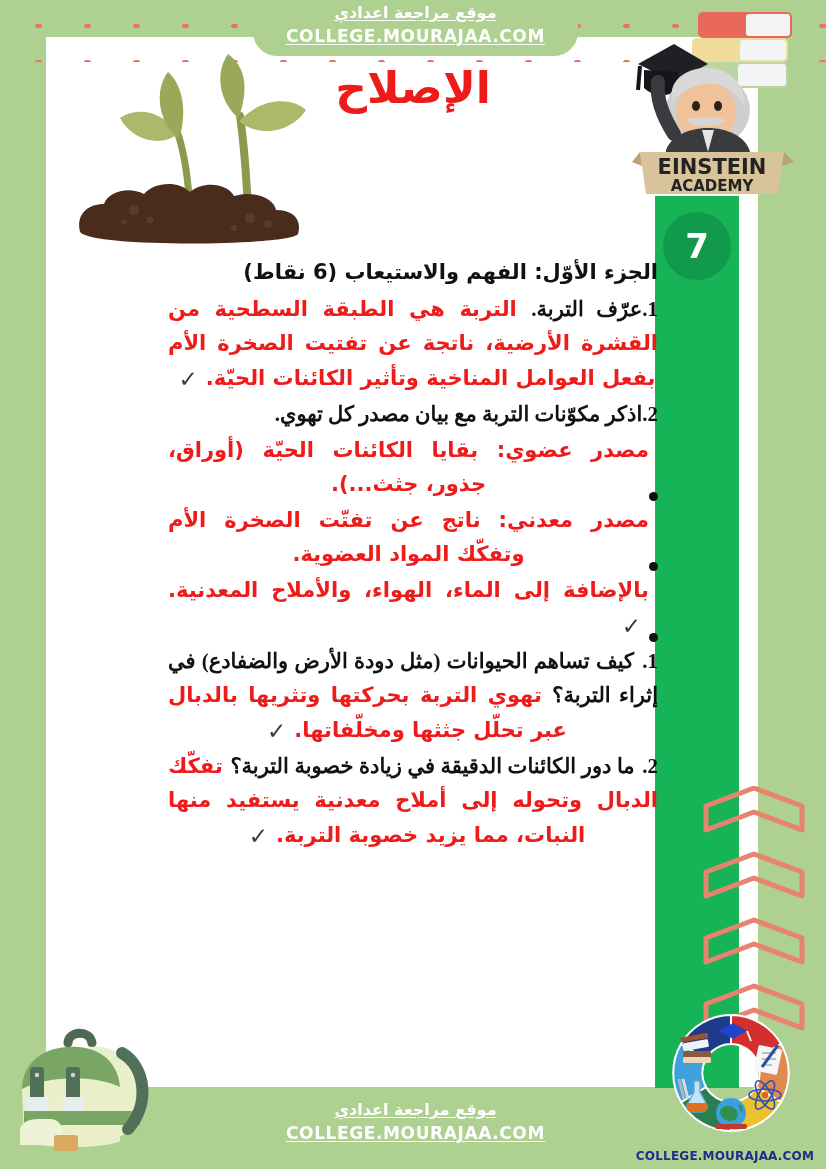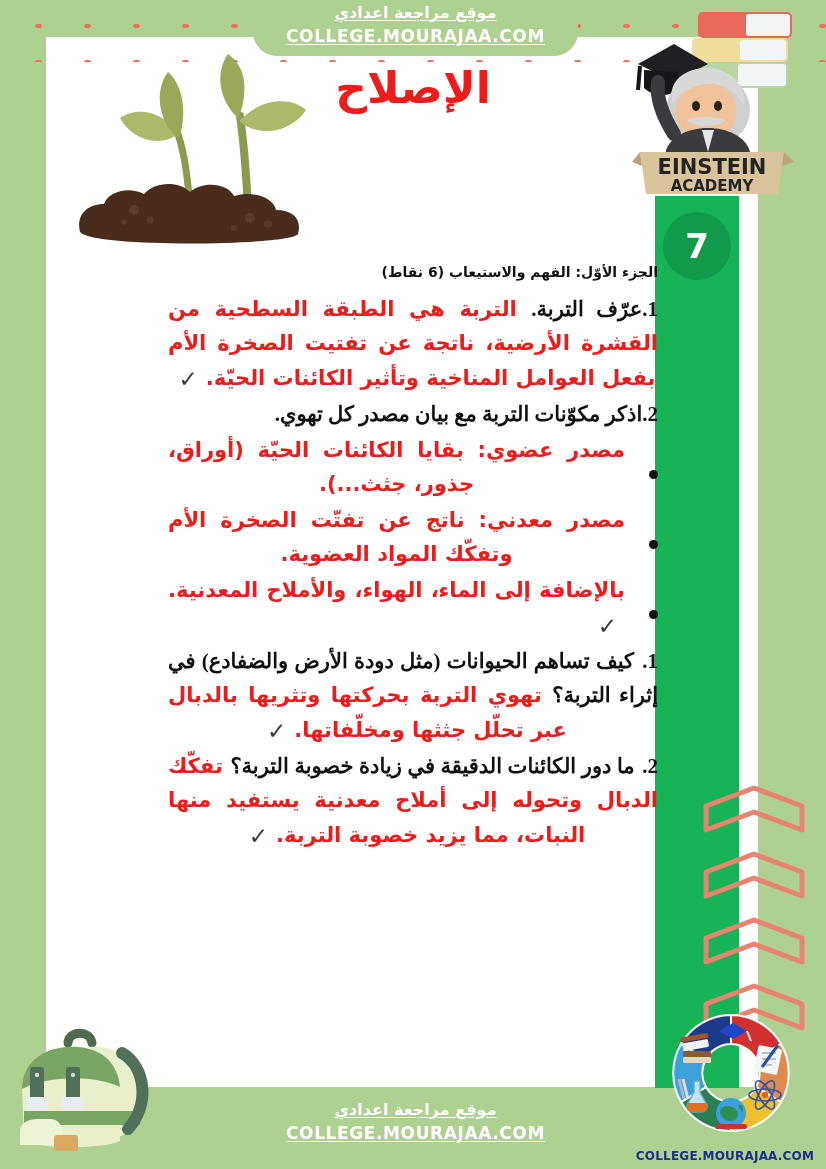--- a/index.html
+++ b/index.html
@@ -201,42 +201,42 @@
   .content {
     position: absolute;
     right: 168px;
     top: 258px;
     width: 490px;
     z-index: 9;
     direction: rtl;
     text-align: right;
   }
   .section-head {
-    font-size: 14px;
+    font-size: 21px;
     font-weight: 700;
     color: #111111;
     line-height: 28px;
     margin-bottom: 6px;
   }
   .q-block {
     margin-bottom: 2px;
     font-size: 21px;
     line-height: 34px;
     font-weight: 700;
     text-align: justify;
     text-align-last: center;
   }
   .q-block.plain { text-align-last: right; }
   .q-text { color: #111111; font-family: Liberation Serif, serif; }
   .a-text { color: #ee1b1b; }
   .bullet-row {
     display: flex;
     flex-direction: row;
-    gap: 24px;
-    align-items: center;
+    gap: 0;
+    align-items: flex-end;
     margin-bottom: 2px;
   }
   .bullet-dot {
     flex: 0 0 auto;
     width: 9px; height: 9px;
     border-radius: 50%;
     background: #111111;
     margin-top: 14px;
   }
   .bullet-body {

